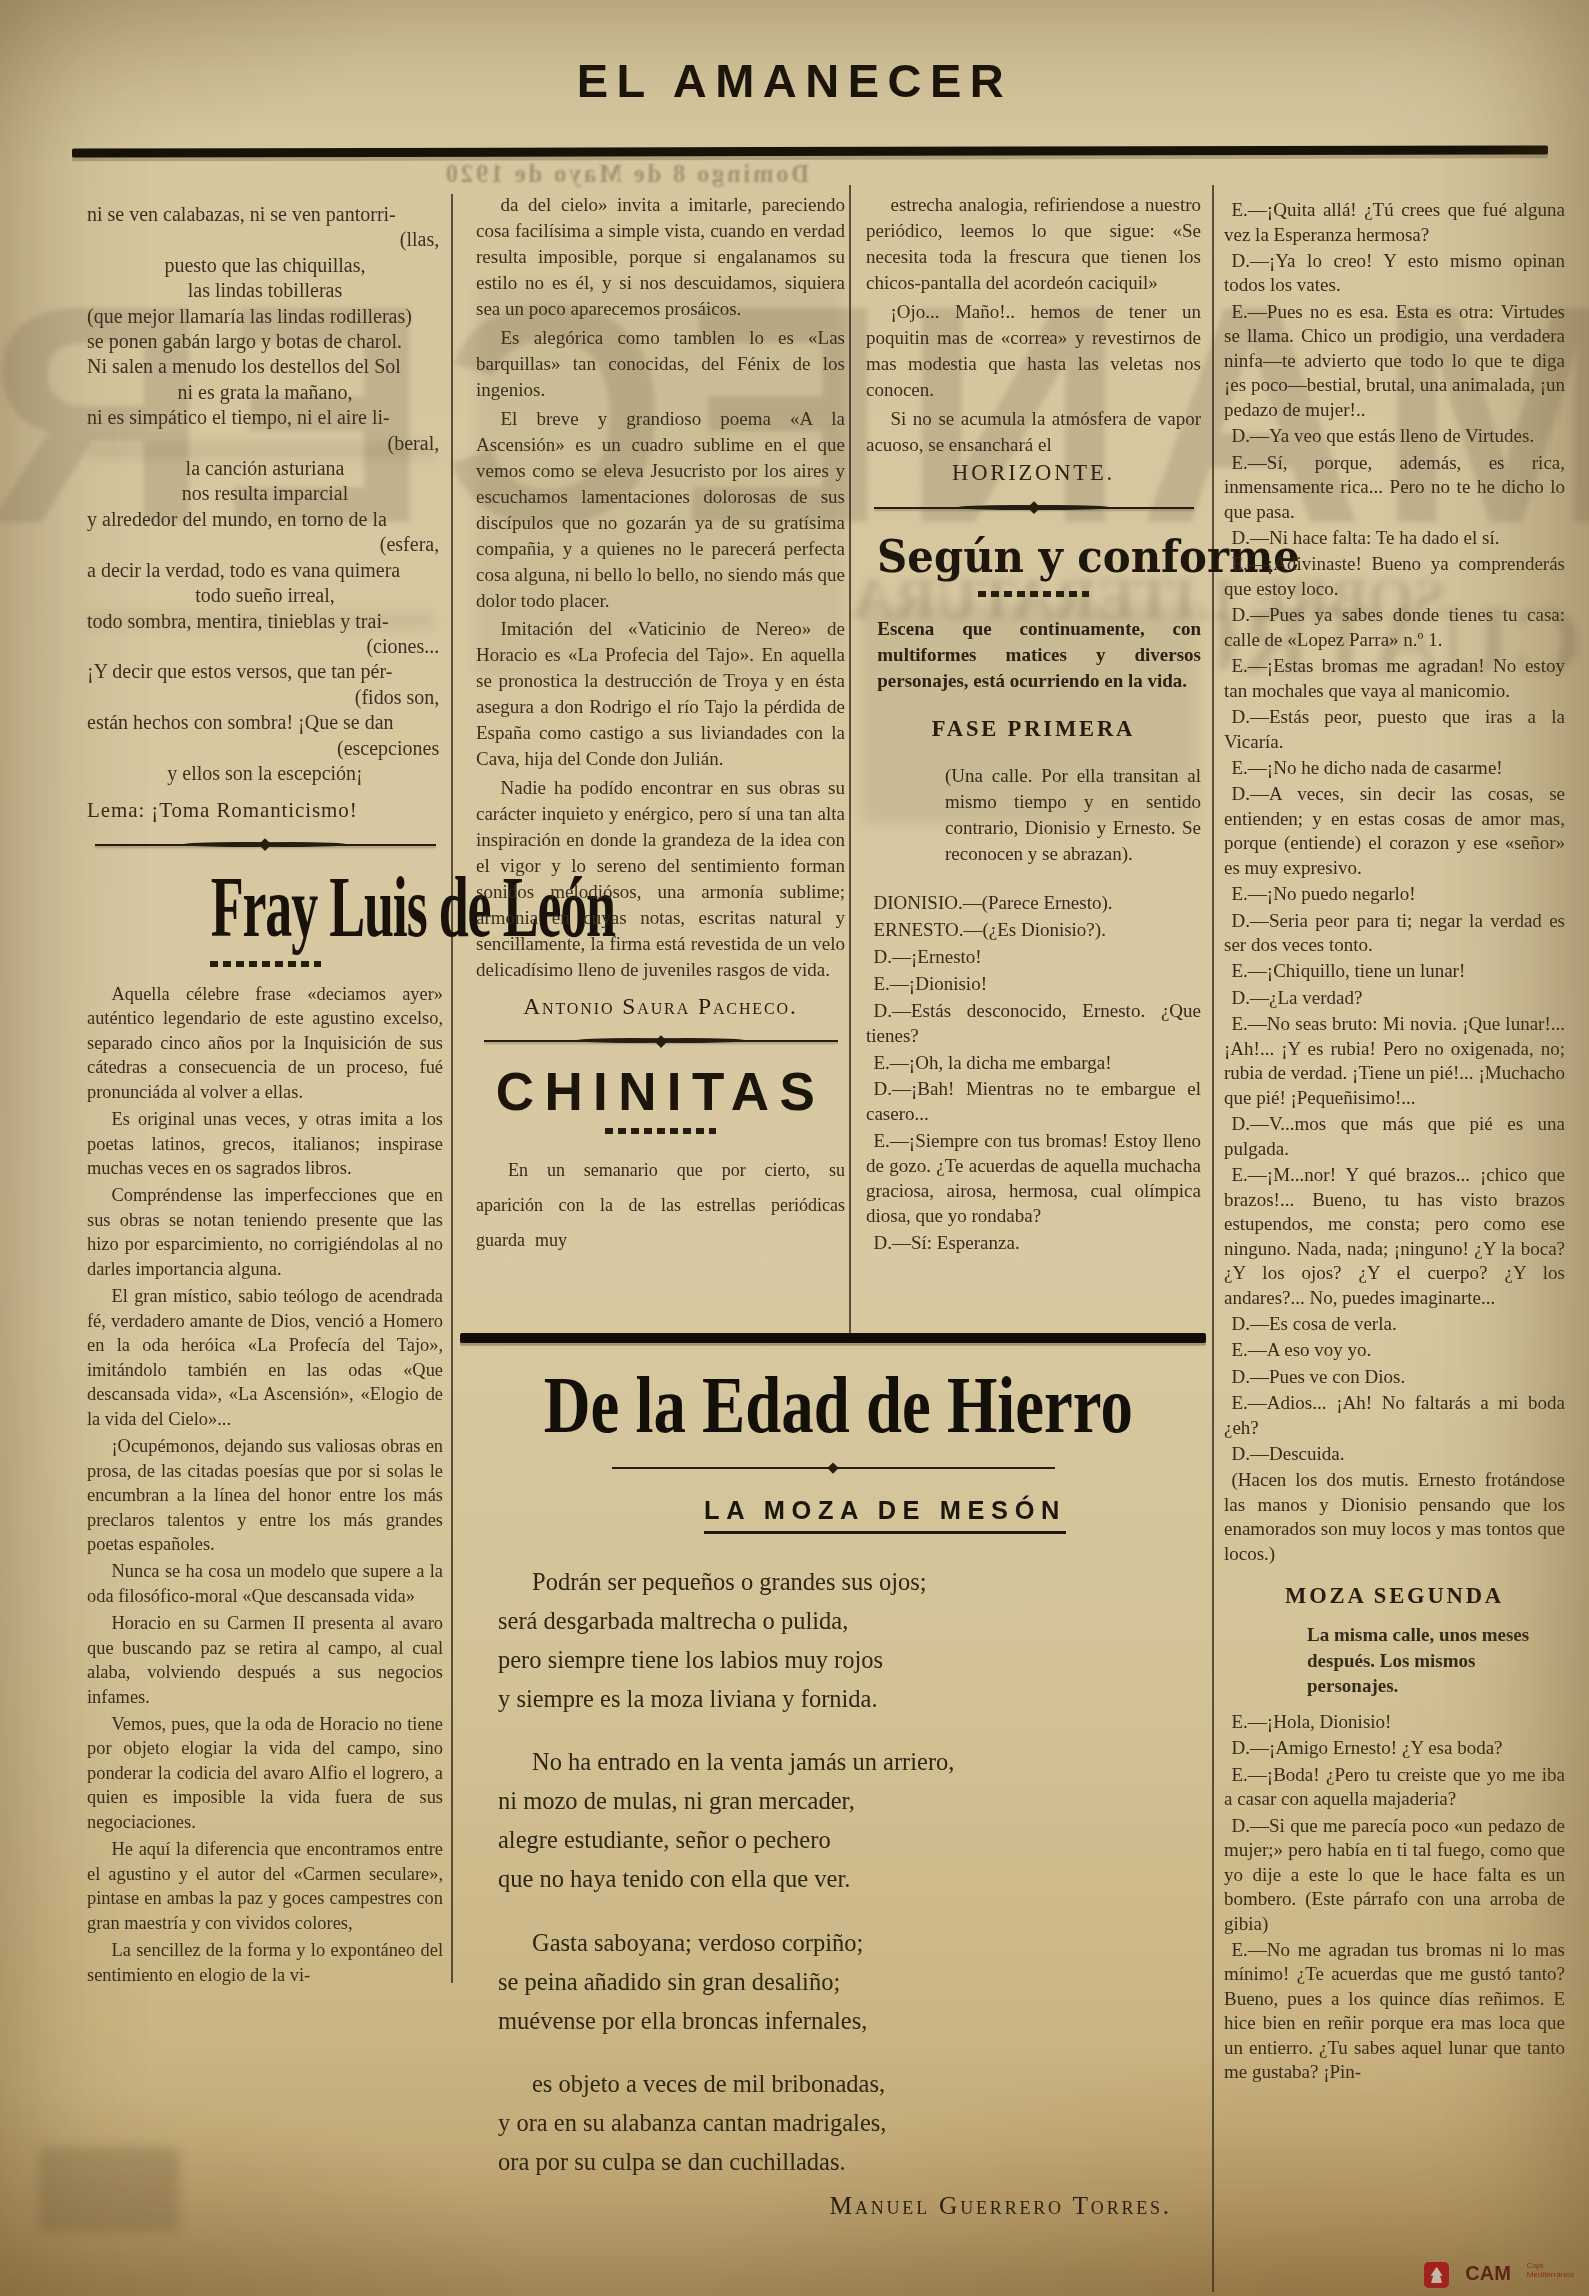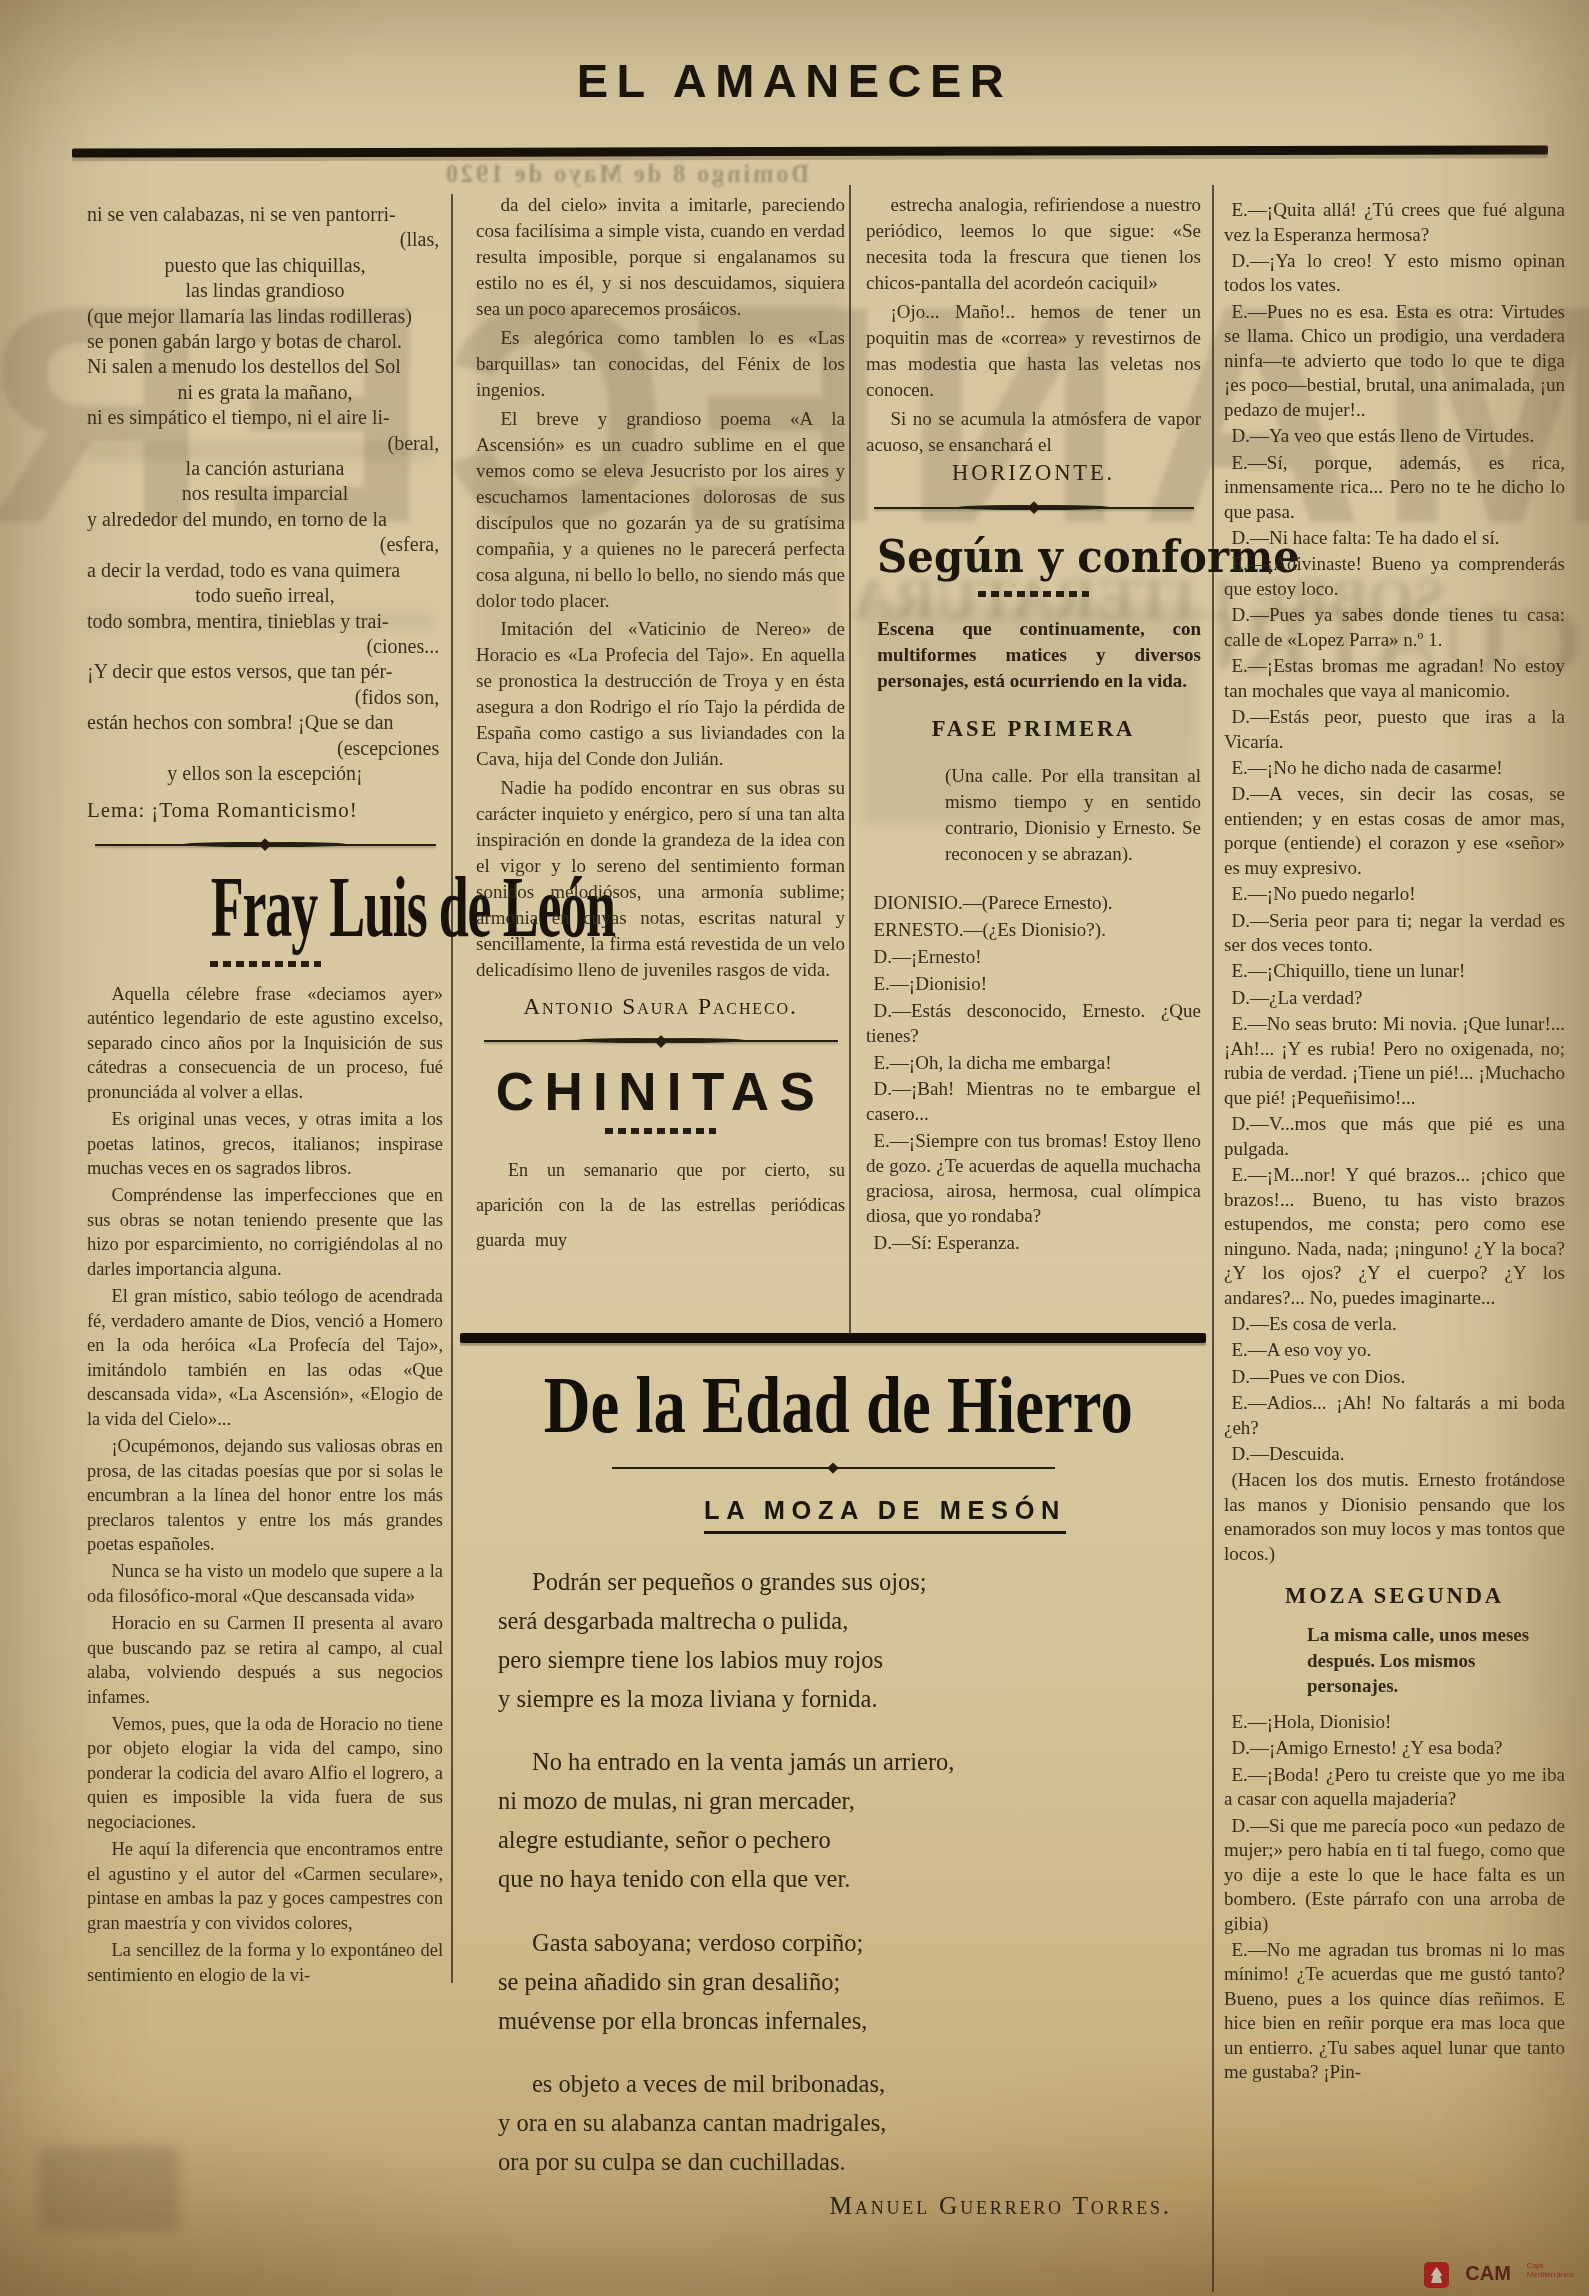--- a/index.html
+++ b/index.html
@@ -137,21 +137,21 @@
   <div class="vr vr1"></div>
   <div class="vr vr2"></div>
   <div class="vr vr3"></div>
 
   <div class="col col1">
     <div class="poem1">
 
     <div class="pline l">ni se ven calabazas, ni se ven pantorri-</div>
         <div class="pline r">(llas,</div>
         <div class="pline c">puesto que las chiquillas,</div>
-        <div class="pline c">las lindas grandioso</div>
+        <div class="pline c">las lindas tobilleras</div>
         <div class="pline l">(que mejor llamaría las lindas rodilleras)</div>
         <div class="pline l">se ponen gabán largo y botas de charol.</div>
         <div class="pline l">Ni salen a menudo los destellos del Sol</div>
         <div class="pline c">ni es grata la mañano,</div>
         <div class="pline l">ni es simpático el tiempo, ni el aire li-</div>
         <div class="pline r">(beral,</div>
         <div class="pline c">la canción asturiana</div>
         <div class="pline c">nos resulta imparcial</div>
         <div class="pline l">y alrededor del mundo, en torno de la</div>
         <div class="pline r">(esfera,</div>
@@ -174,21 +174,21 @@
       <span>Fray Luis de León</span>
     </div>
     <div class="dash-orn"></div>
     <div class="pars">
 
     <p class="par">Aquella célebre frase «deciamos ayer» auténtico legendario de este agustino excelso, separado cinco años por la Inquisición de sus cátedras a consecuencia de un proceso, fué pronunciáda al volver a ellas.</p>
         <p class="par">Es original unas veces, y otras imita a los poetas latinos, grecos, italianos; inspirase muchas veces en os sagrados libros.</p>
         <p class="par">Compréndense las imperfecciones que en sus obras se notan teniendo presente que las hizo por esparcimiento, no corrigiéndolas al no darles importancia alguna.</p>
         <p class="par">El gran místico, sabio teólogo de acendrada fé, verdadero amante de Dios, venció a Homero en la oda heróica «La Profecía del Tajo», imitándolo también en las odas «Que descansada vida», «La Ascensión», «Elogio de la vida del Cielo»...</p>
         <p class="par">¡Ocupémonos, dejando sus valiosas obras en prosa, de las citadas poesías que por si solas le encumbran a la línea del honor entre los más preclaros talentos y entre los más grandes poetas españoles.</p>
-        <p class="par">Nunca se ha visto un modelo que supere a la oda filosófico-moral «Que descansada vida»</p>
+        <p class="par">Nunca se ha cosa un modelo que supere a la oda filosófico-moral «Que descansada vida»</p>
         <p class="par">Horacio en su Carmen II presenta al avaro que buscando paz se retira al campo, al cual alaba, volviendo después a sus negocios infames.</p>
         <p class="par">Vemos, pues, que la oda de Horacio no tiene por objeto elogiar la vida del campo, sino ponderar la codicia del avaro Alfio el logrero, a quien es imposible la vida fuera de sus negociaciones.</p>
         <p class="par">He aquí la diferencia que encontramos entre el agustino y el autor del «Carmen seculare», pintase en ambas la paz y goces campestres con gran maestría y con vividos colores,</p>
         <p class="par">La sencillez de la forma y lo expontáneo del sentimiento en elogio de la vi-</p>
       </div>
   </div>
 
   <div class="col col2">
     <div>
 

